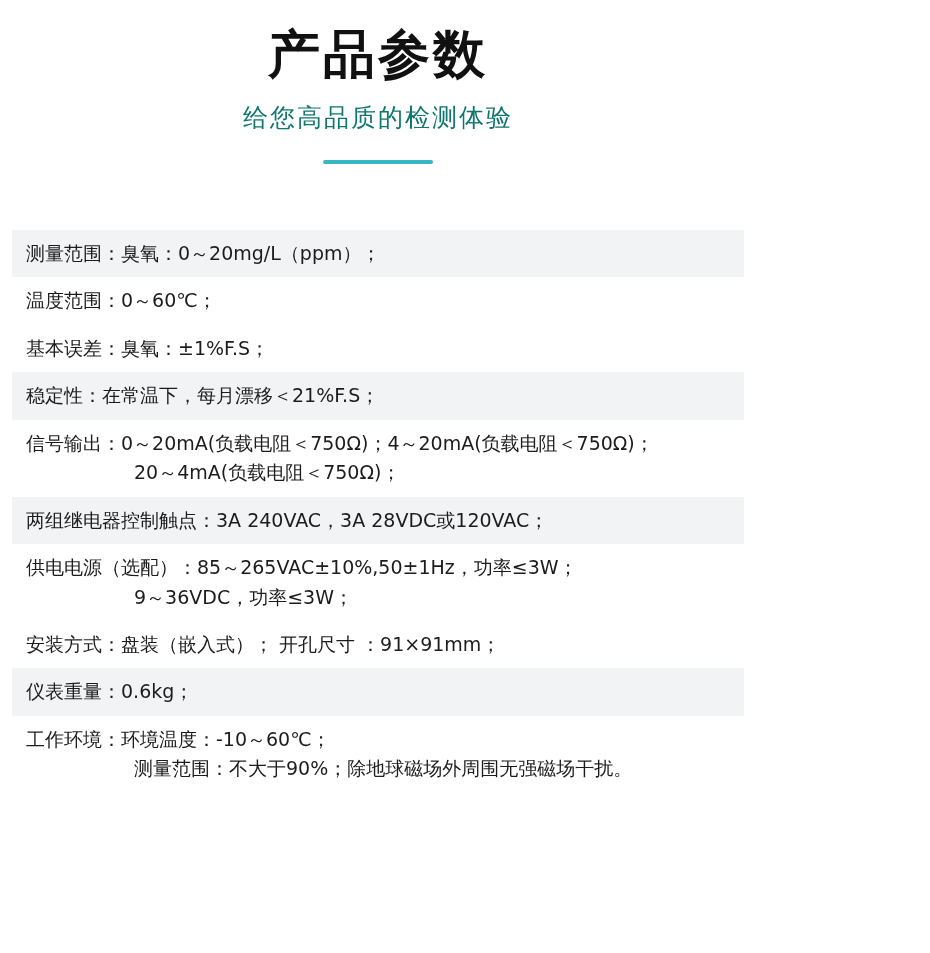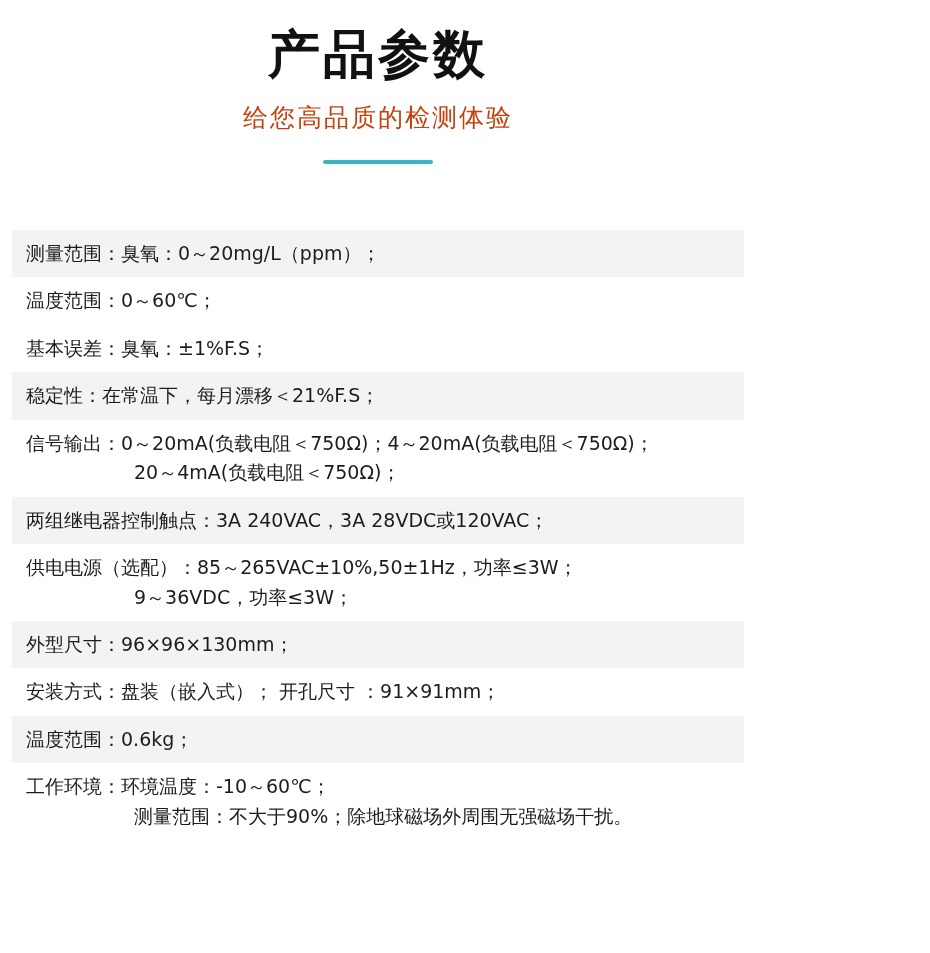--- a/index.html
+++ b/index.html
@@ -27,21 +27,21 @@
   .title {
     font-size: 52px;
     font-weight: bold;
     letter-spacing: 3px;
     color: #111111;
     line-height: 1.25;
     margin: 0;
   }
   .subtitle {
     font-size: 25px;
-    color: #c2410c;
+    color: #0f766e;
     letter-spacing: 2px;
     margin-top: 14px;
     font-weight: normal;
   }
   .divider {
     width: 110px;
     height: 4px;
     background: #3ab5c4;
     margin: 26px auto 0 auto;
     border-radius: 2px;
@@ -105,30 +105,27 @@
 
     <div class="spec-row alt">
       <span>两组继电器控制触点：3A 240VAC，3A 28VDC或120VAC；</span>
     </div>
 
     <div class="spec-row plain">
       <span>供电电源（选配）：85～265VAC±10%,50±1Hz，功率≤3W；</span>
       <span class="cont">9～36VDC，功率≤3W；</span>
     </div>
 
-    <div class="spec-row alt">
-      <span>外型尺寸：96×96×130mm；</span>
-    </div>
 
     <div class="spec-row plain">
       <span>安装方式：盘装（嵌入式）； 开孔尺寸 ：91×91mm；</span>
     </div>
 
     <div class="spec-row alt">
-      <span>温度范围：0.6kg；</span>
+      <span>仪表重量：0.6kg；</span>
     </div>
 
     <div class="spec-row plain">
       <span>工作环境：环境温度：-10～60℃；</span>
       <span class="cont">测量范围：不大于90%；除地球磁场外周围无强磁场干扰。</span>
     </div>
 
   </div>
 </div>
 

